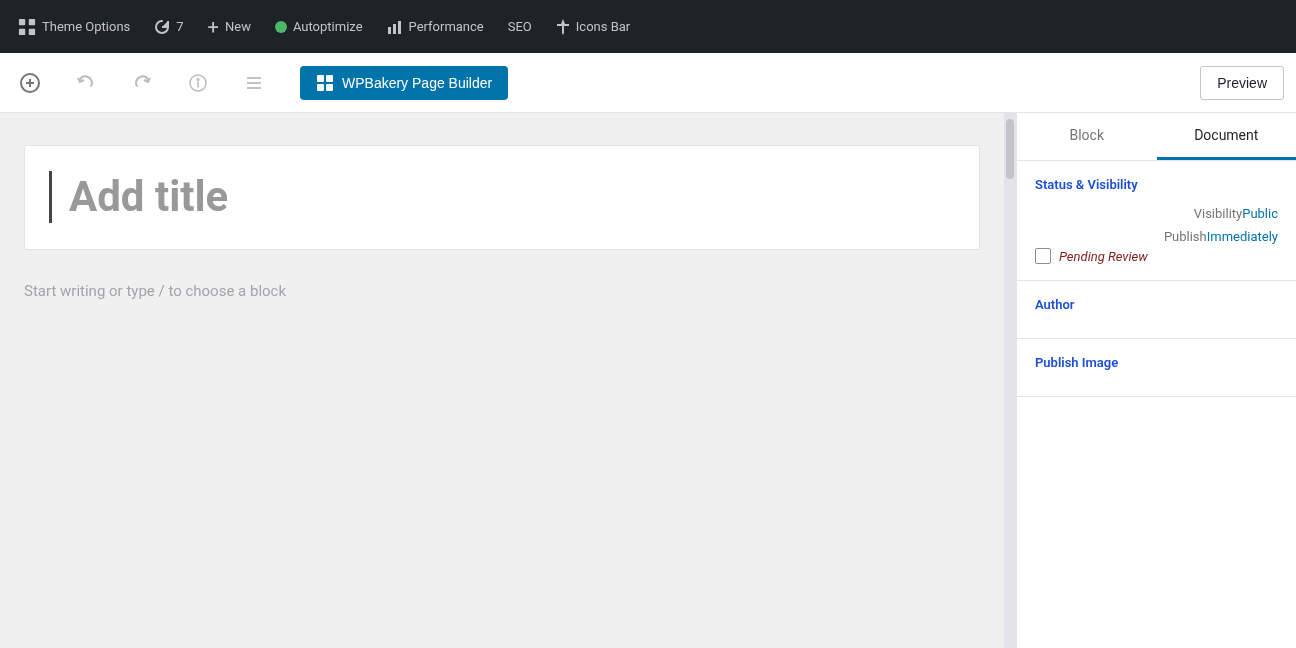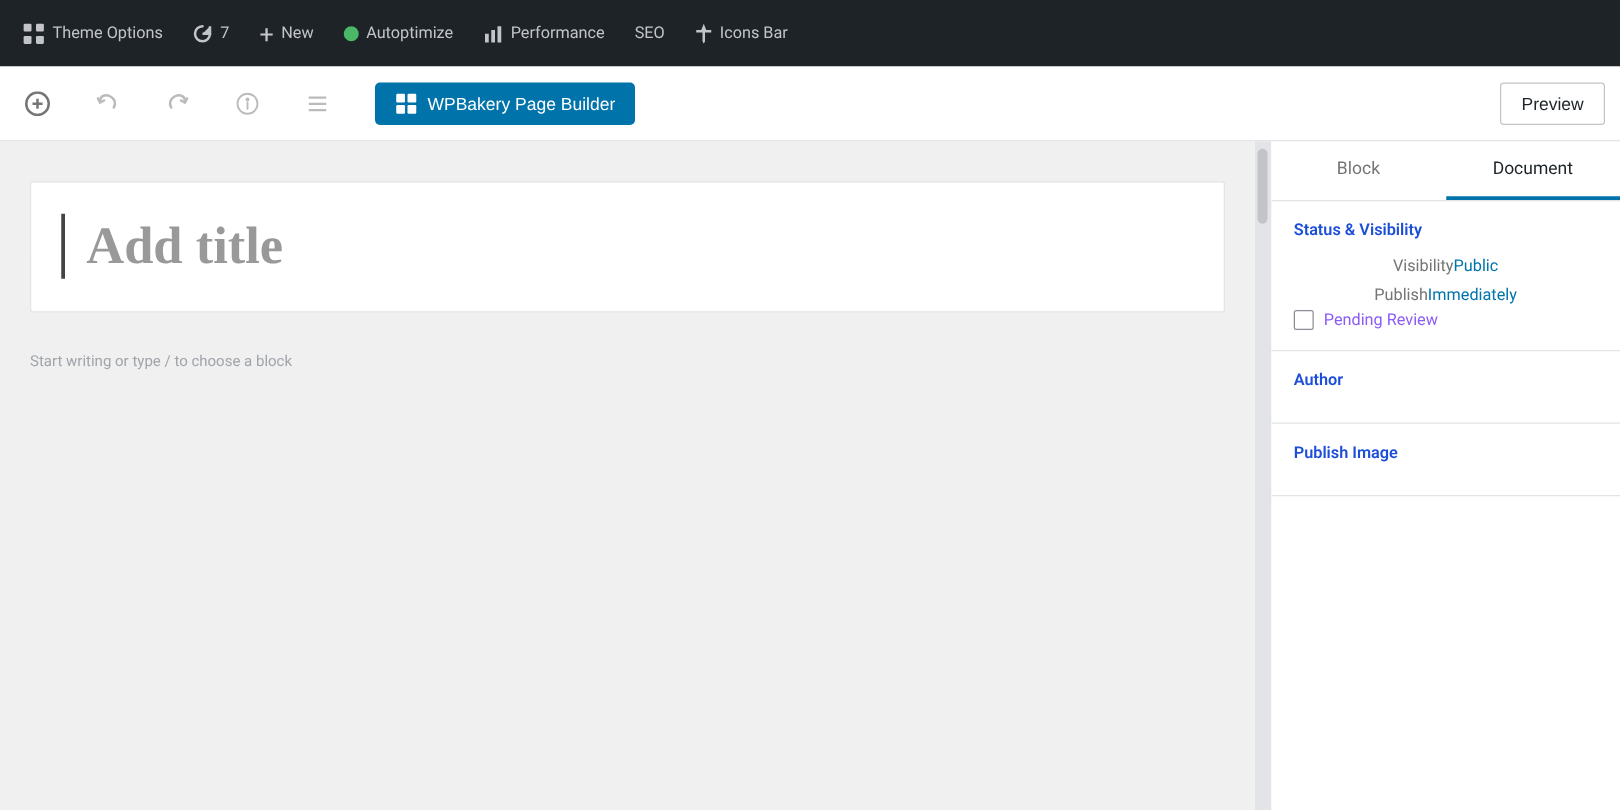--- a/index.html
+++ b/index.html
@@ -106,21 +106,20 @@
       overflow-y: auto;
       padding: 32px 24px;
     }
     .title-block {
       background: #fff;
       border: 1px solid #e2e4e7;
       border-radius: 2px;
       padding: 24px 32px 24px 24px;
       margin-bottom: 20px;
       position: relative;
-      font-family: Liberation Serif, serif;
     }
     .title-cursor {
       display: inline-block;
       width: 3px;
       height: 52px;
       background: #444;
       vertical-align: middle;
       margin-right: 8px;
       position: absolute;
       left: 24px;
@@ -129,21 +128,21 @@
     }
     .title-placeholder {
       font-size: 42px;
       font-weight: 700;
       color: #999;
       padding-left: 20px;
       line-height: 1.3;
     }
     .content-placeholder {
       color: #a0a5aa;
-      font-size: 12px;
+      font-size: 15px;
       padding: 12px 0;
     }
 
     
     #scroll-track {
       width: 12px;
       background: #e2e4e7;
       position: relative;
     }
     .scroll-thumb {
@@ -195,34 +194,35 @@
       font-weight: 600;
       color: #1d4ed8;
       margin-bottom: 10px;
     }
     .sidebar-row-label { color: #757575; }
     .pending-row {
       display: flex;
       align-items: center;
       gap: 8px;
       font-size: 13px;
-      color: #8b5cf6;
+      color: #7f1d1d;
+      font-style: italic;
     }
     .checkbox-box {
       width: 16px;
       height: 16px;
       border: 1px solid #8c8f94;
       border-radius: 2px;
       background: #fff;
       cursor: pointer;
       flex-shrink: 0;
     }
     .visibility-row {
       display: flex;
-      justify-content: center;
+      justify-content: flex-end;
       font-size: 13px;
       color: #1d2327;
       padding: 4px 0;
     }
     .visibility-value { color: #0073aa; cursor: pointer; }
 
     
     .green-dot {
       width: 12px; height: 12px;
       background: #4ab866;

